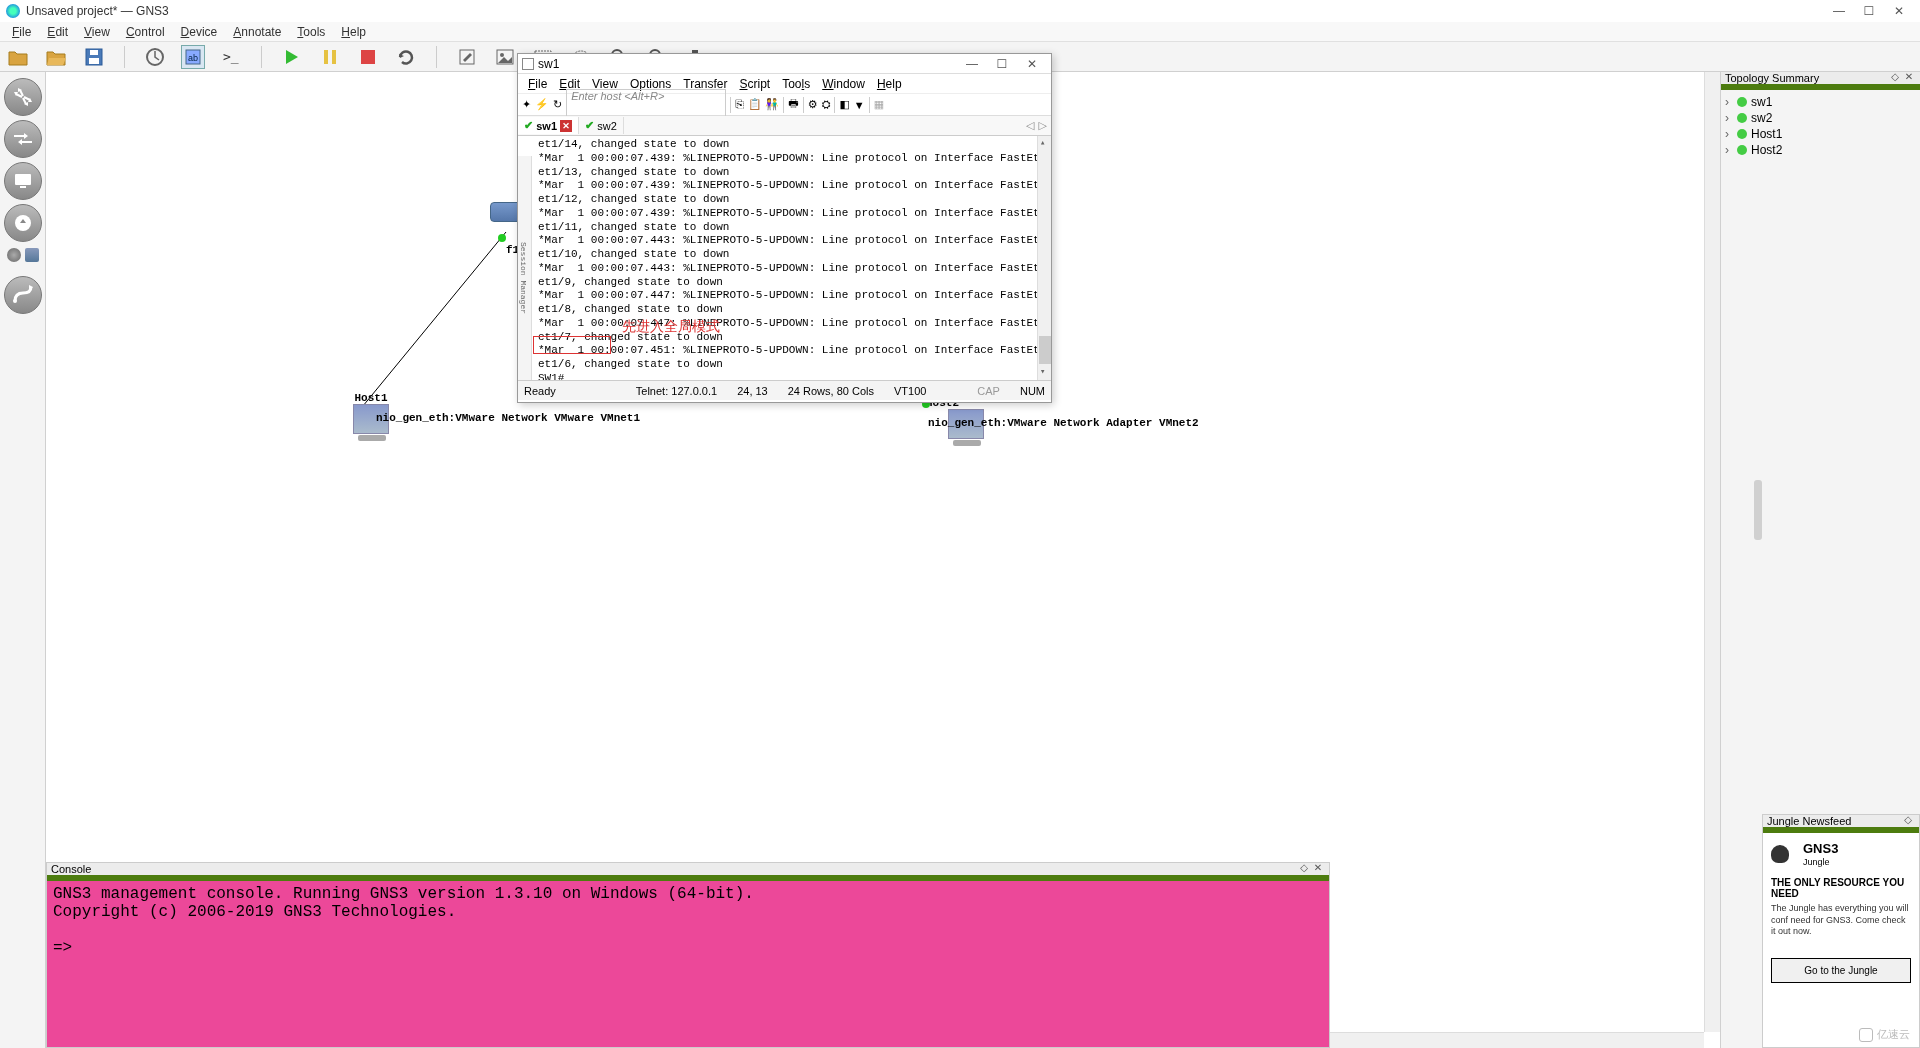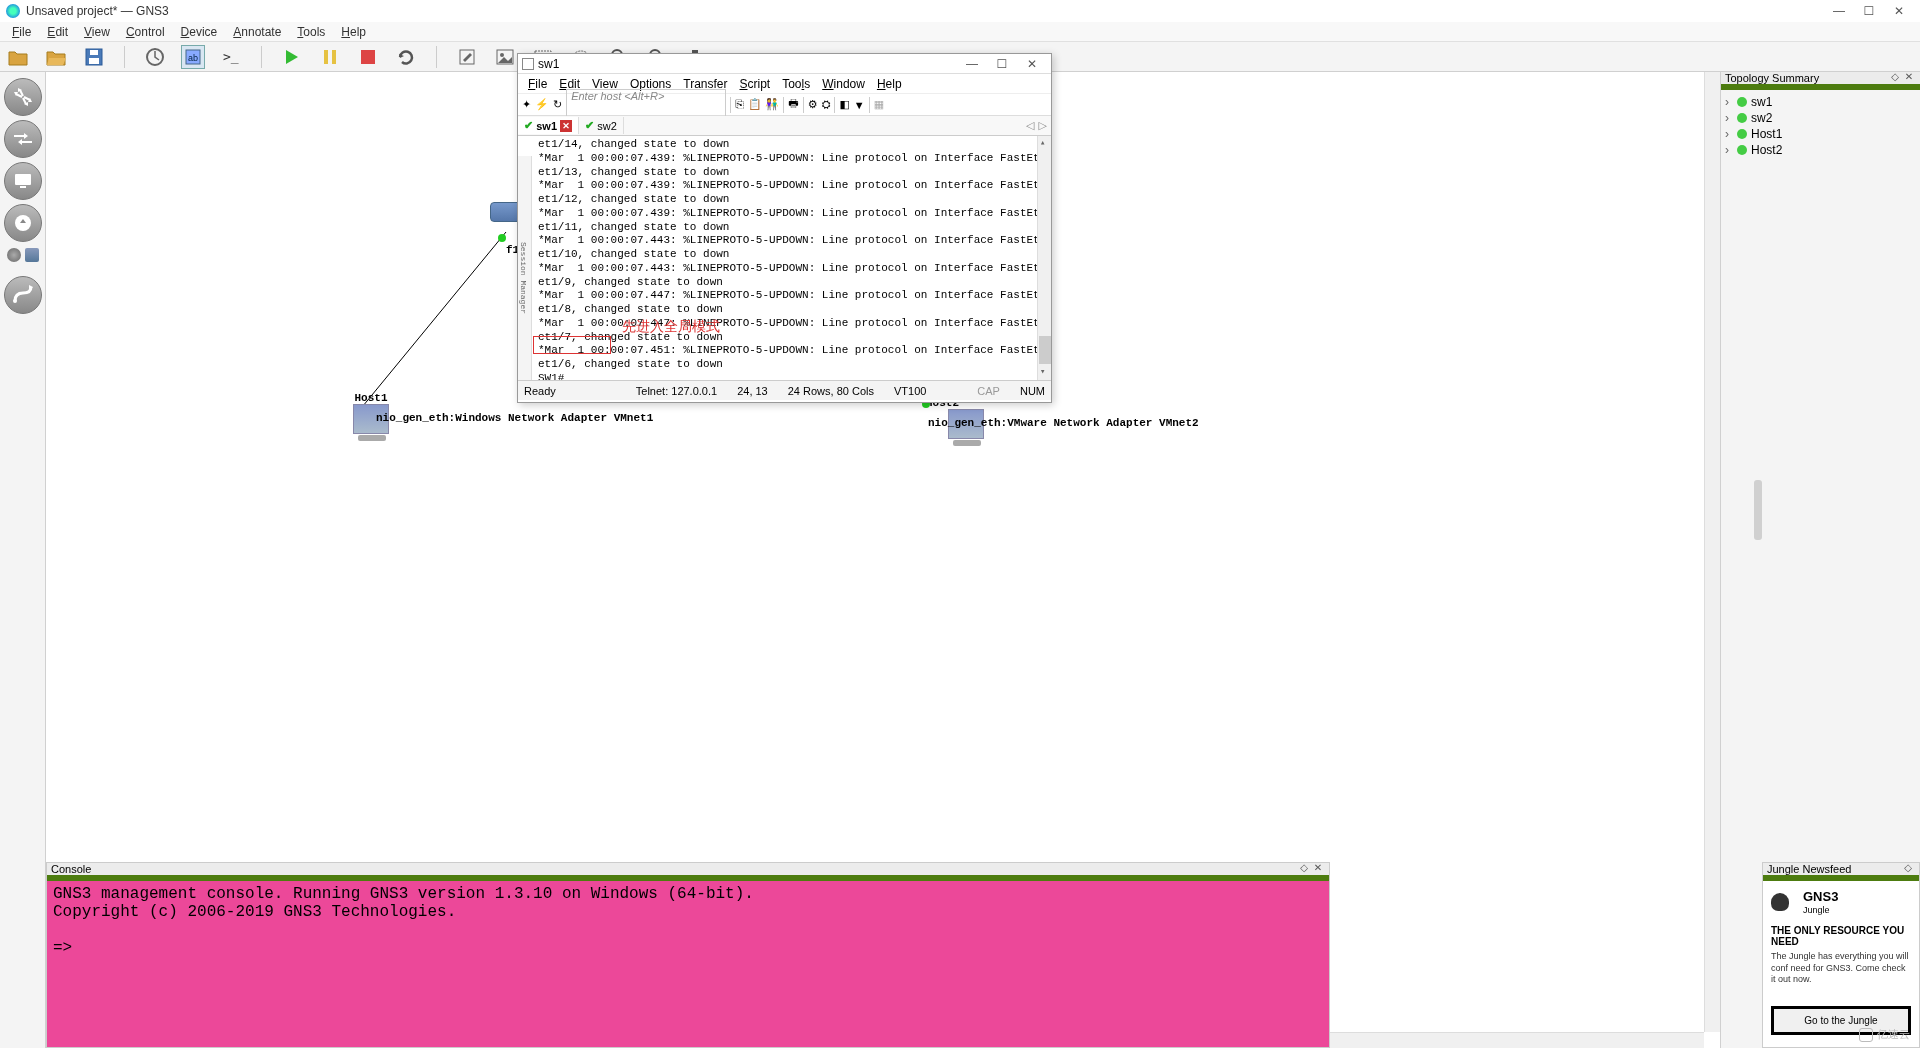--- a/index.html
+++ b/index.html
@@ -34,21 +34,21 @@
 .console-panel { position: absolute; left: 46px; bottom: 0; width: calc(100% - 46px - 160px); height: 180px; background: #ec4899; border: 1px solid #ccc; }
 .console-panel .panel-header { background: #ececec; }
 .console-body { padding: 4px 6px; font-family: "Courier New", monospace; font-size: 16px; white-space: pre; }
 .newsfeed { position: absolute; right: 0; bottom: 0; width: 160px; height: 180px; background: #fff; border: 1px solid #ccc; }
 .newsfeed-body { padding: 8px; font-size: 10px; }
 .nf-logo { display: flex; align-items: center; gap: 14px; margin-bottom: 10px; }
 .nf-logo .bunny { width: 18px; height: 18px; background: #333; border-radius: 50% 50% 40% 40%; }
 .nf-logo b { font-size: 13px; }
 .nf-title { font-weight: bold; font-size: 10px; margin-bottom: 4px; }
 .nf-text { font-size: 9px; line-height: 1.3; color: #333; }
-.nf-btn { margin-top: 20px; width: 100%; padding: 6px; background: #f0f0f0; border: 3px solid #000000; font-size: 10px; text-align: center; }
+.nf-btn { margin-top: 20px; width: 100%; padding: 6px; background: #f0f0f0; border: 1px solid #000000; font-size: 10px; text-align: center; }
 
 .node { position: absolute; font-family: "Courier New", monospace; font-size: 11px; font-weight: bold; }
 .host-icon { width: 36px; height: 30px; background: linear-gradient(180deg,#89c,#abc); border: 1px solid #88a; position: relative; margin: 0 auto; }
 .host-icon::after { content: ''; position: absolute; bottom: -8px; left: 4px; width: 28px; height: 6px; background: #aaa; border-radius: 2px; }
 .host-label { text-align: center; font-size: 11px; }
 .switch-icon { width: 40px; height: 20px; background: linear-gradient(180deg,#79c,#57a); border-radius: 4px; border: 1px solid #468; }
 .link-dot { position: absolute; width: 8px; height: 8px; background: #2c2; border-radius: 50%; }
 .port-label { position: absolute; font-family: "Courier New", monospace; font-size: 11px; font-weight: bold; }
 
 .terminal-window { position: absolute; left: 517px; top: 53px; width: 535px; height: 350px; background: #fff; border: 1px solid #999; box-shadow: 2px 2px 8px rgba(0,0,0,0.2); }
@@ -258,21 +258,21 @@
     <div class="port-label" style="left:460px;top:172px">f1</div>
 
     <div class="node" style="left:444px;top:130px">
       <div class="switch-icon"></div>
     </div>
 
     <div class="node" style="left:285px;top:320px;width:80px">
       <div class="host-label">Host1</div>
       <div class="host-icon"></div>
     </div>
-    <div class="port-label" style="left:330px;top:340px">nio_gen_eth:Windows Network Adapter VMnet1</div>
+    <div class="port-label" style="left:330px;top:340px">nio_gen_eth:VMware Network VMware VMnet1</div>
 
     <div class="node" style="left:880px;top:325px;width:80px">
       <div class="host-label" style="text-align:left">Host2</div>
       <div class="host-icon"></div>
     </div>
     <div class="link-dot" style="left:876px;top:328px"></div>
     <div class="port-label" style="left:882px;top:345px">nio_gen_eth:VMware Network Adapter VMnet2</div>
 
     <div class="canvas-scroll-v"></div>
     <div class="canvas-scroll-h"></div>
@@ -316,21 +316,21 @@
     <div class="spacer"></div>
     <div class="ph-btn">◇</div>
     <div class="ph-btn">✕</div>
   </div>
   <div class="console-body"><span>GNS3 management console. Running GNS3 version 1.3.10 on Windows (64-bit).</span>
 <span>Copyright (c) 2006-2019 GNS3 Technologies.</span>
 
 <span>=&gt;</span></div>
 </div>
 
-<div class="newsfeed" style="right:0;bottom:0;width:158px;height:186px">
+<div class="newsfeed" style="right:0;bottom:0;width:158px;height:234px">
   <div class="panel-header">
     <span>Jungle Newsfeed</span>
     <div class="spacer"></div>
     <div class="ph-btn">◇</div>
   </div>
   <div class="newsfeed-body">
     <div class="nf-logo">
       <div class="bunny"></div>
       <div>
         <b>GNS3</b><br>

